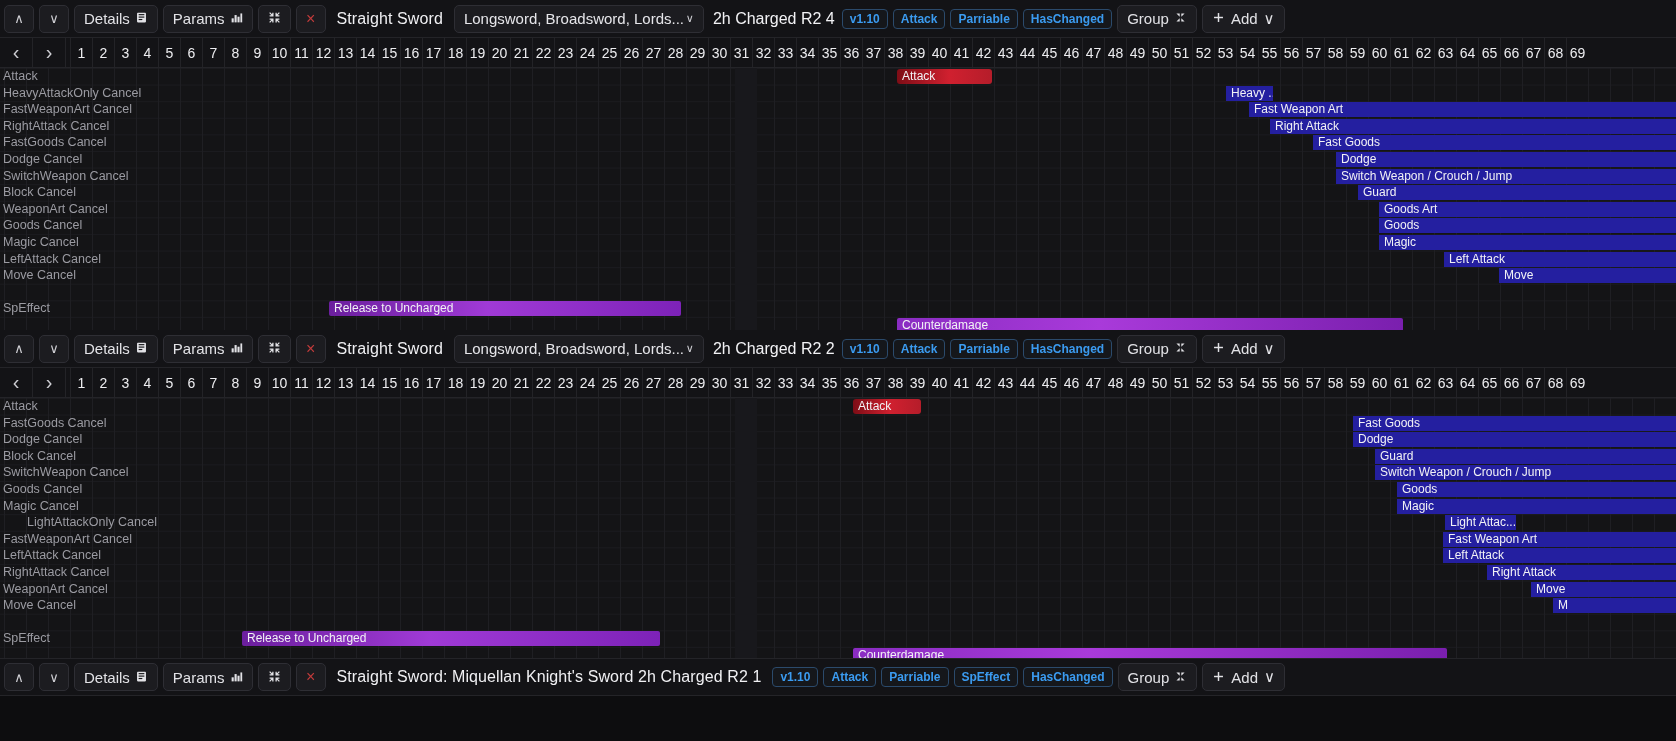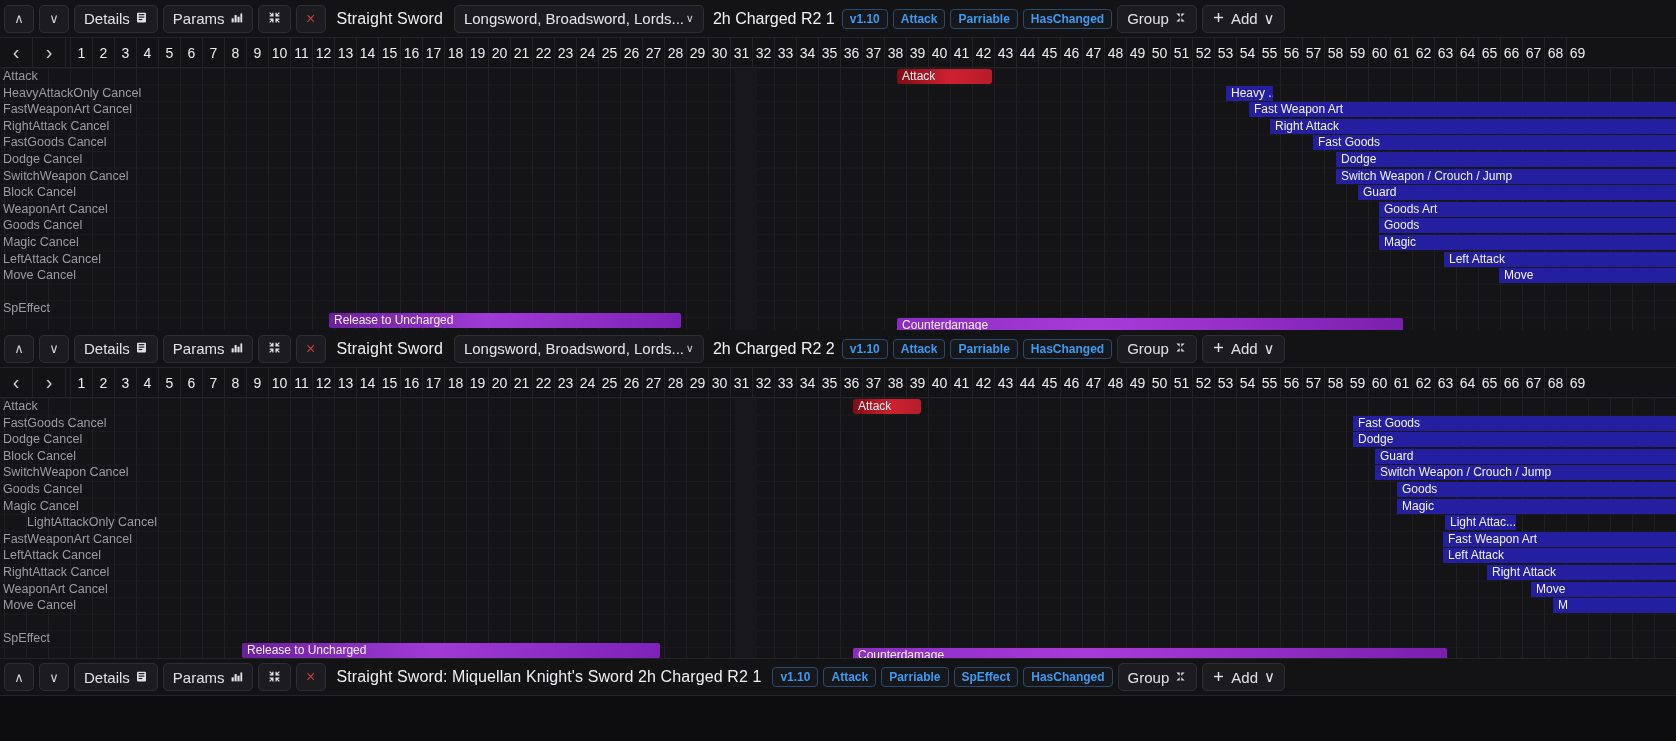--- a/index.html
+++ b/index.html
@@ -130,21 +130,21 @@
     line-height: 15px;
     color: #f2f2f5;
     padding-left: 5px;
     white-space: nowrap;
     overflow: hidden;
     z-index: 2;
     cursor: pointer;
   }
   .bar.red   { background: linear-gradient(90deg,#7e0d16 0%,#d0202f 55%,#b51d2a 100%); }
   .bar.blue  { background: #241fa0; border-radius: 0; }
-  .bar.purple{ background: linear-gradient(90deg,#6b1f9e 0%,#a03ad6 45%,#7d22b8 100%); border-radius: 2px; margin-top: 12px; }
+  .bar.purple{ background: linear-gradient(90deg,#6b1f9e 0%,#a03ad6 45%,#7d22b8 100%); border-radius: 2px; }
   .bar.purple2{ background: linear-gradient(90deg,#8a2cc2 0%,#a93ada 40%,#7a1fae 100%); border-radius: 2px; }
 
   .panel { position: relative; display: flex; flex-direction: column; overflow: hidden; }
 </style>
 </head>
 <body>
 
 <div class="app">
 
   <div class="panel" id="panel-1" style="flex:0 0 330px;">
@@ -176,21 +176,21 @@
               <path d="M2 14 L6 10 M6 14 L6 10 L2 10" stroke="#e2e2e6" stroke-width="1.6" fill="none"></path>
               <path d="M14 14 L10 10 M10 14 L10 10 L14 10" stroke="#e2e2e6" stroke-width="1.6" fill="none"></path>
             </svg></span>
         </div>
         <div class="tb-btn close">×</div>
         <div class="tb-title">Straight Sword</div>
         <div class="tb-select">
           <span>Longsword, Broadsword, Lords...</span>
           <span class="chev">∨</span>
         </div>
-        <div class="tb-anim">2h Charged R2 1</div>
+        <div class="tb-anim">2h Charged R2 4</div>
         <div class="badge">v1.10</div>
         <div class="badge">Attack</div>
         <div class="badge">Parriable</div>
         <div class="badge">HasChanged</div>
         <div class="tb-btn">
           <span>Group</span>
           <span class="icon-sq"><svg width="13" height="13" viewBox="0 0 16 16" fill="none" stroke="#e2e2e6" stroke-width="1.4">
               <path d="M3 3 L7 3 L7 7 Z" fill="#e2e2e6" stroke="none"></path>
               <path d="M13 3 L9 3 L9 7 Z" fill="#e2e2e6" stroke="none"></path>
               <path d="M3 13 L7 13 L7 9 Z" fill="#e2e2e6" stroke="none"></path>

